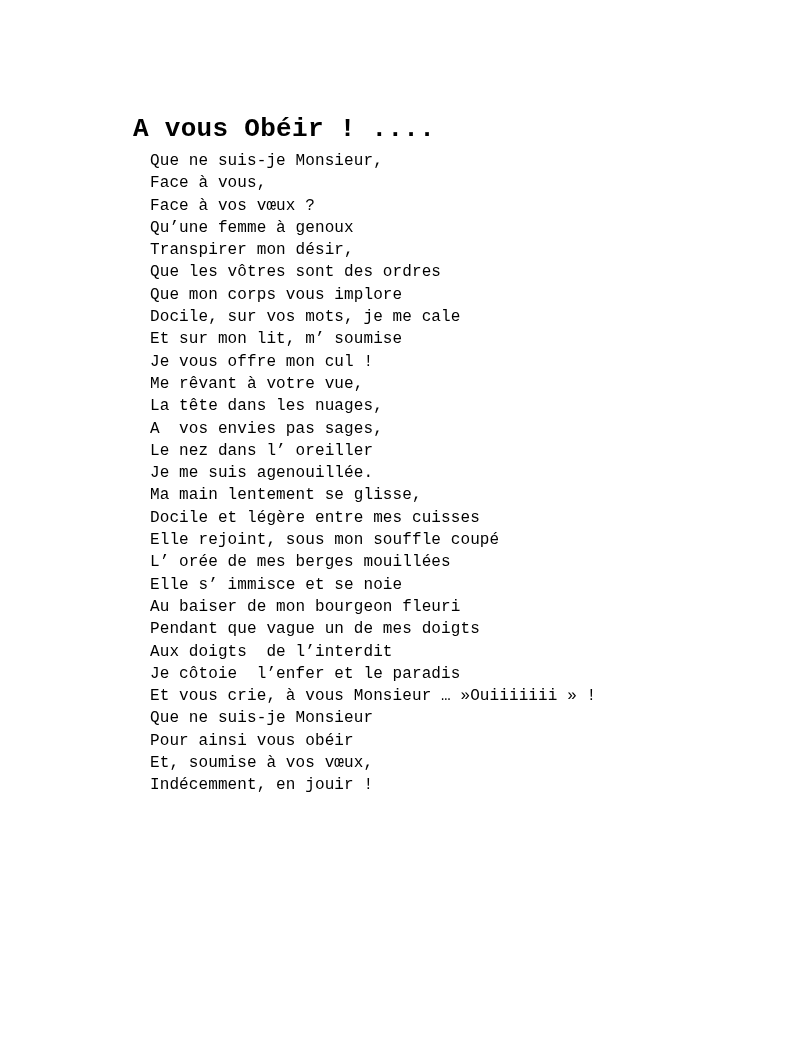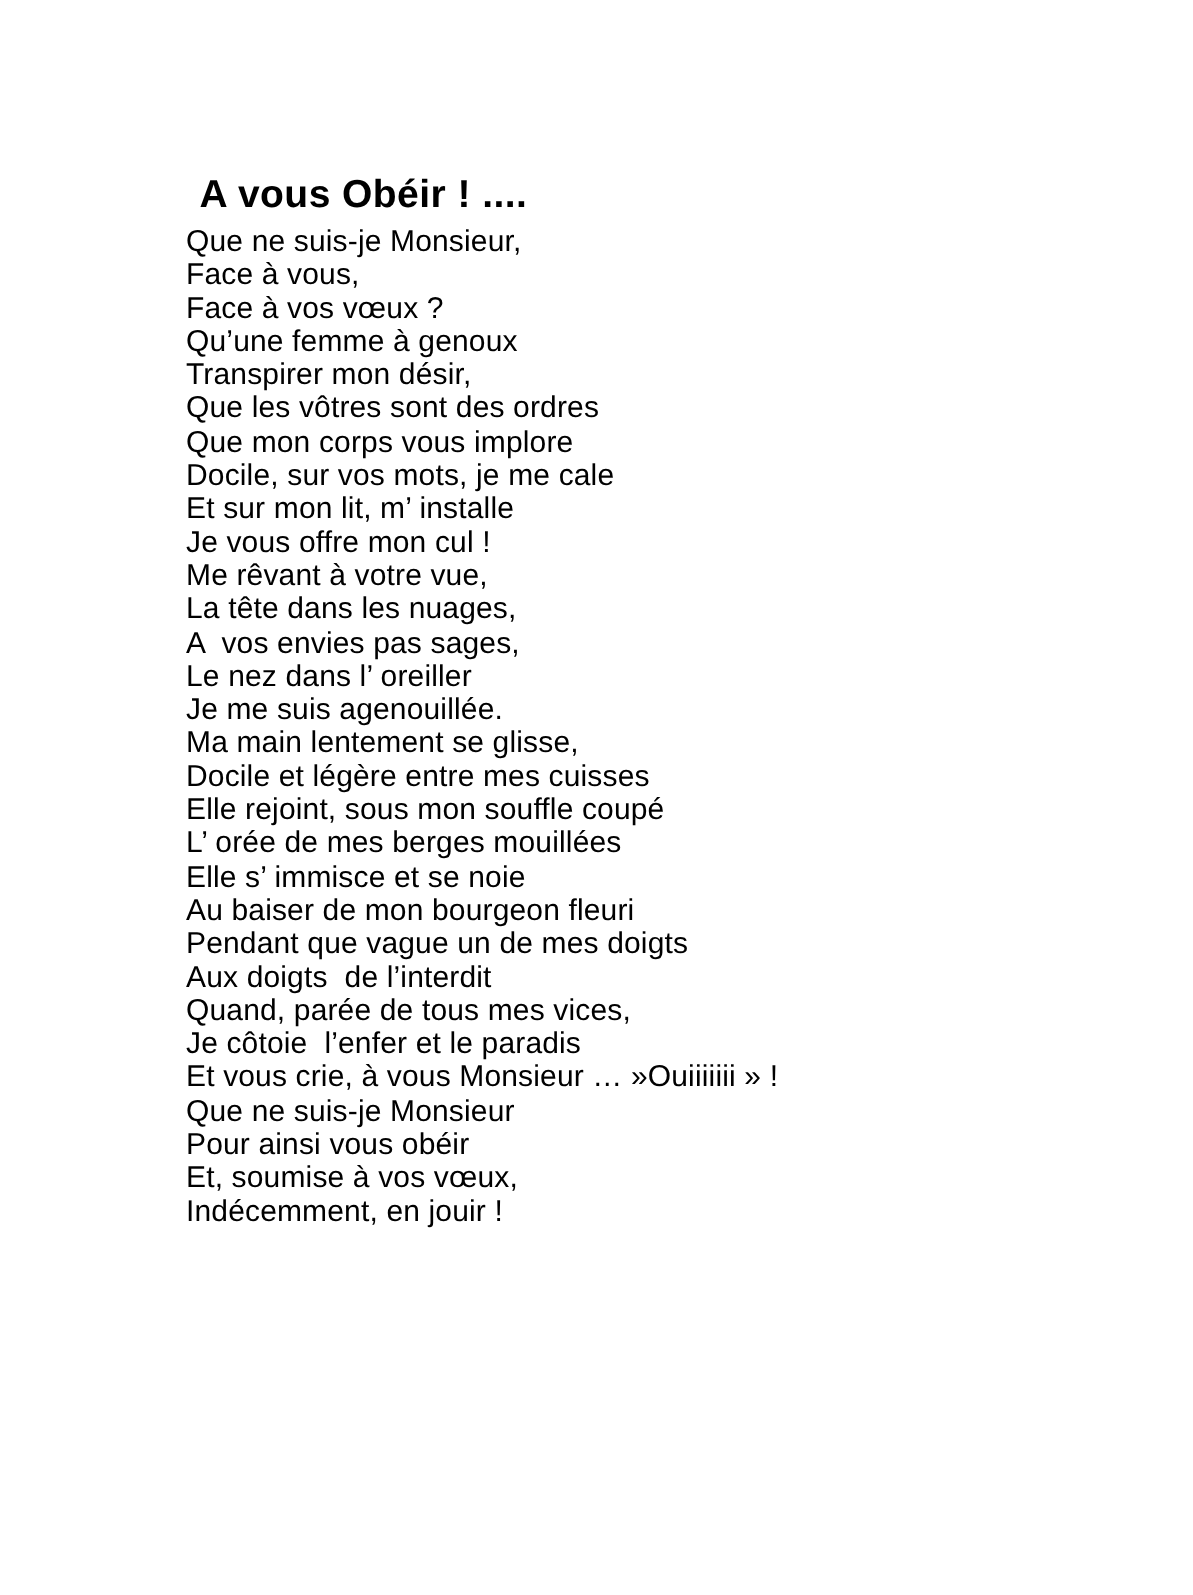--- a/index.html
+++ b/index.html
@@ -6,37 +6,37 @@
     margin: 0;
     padding: 0;
     background: #ffffff;
   }
   .page {
     position: relative;
     width: 795px;
     height: 935px;
     background: #ffffff;
     color: #000000;
-    font-family: Liberation Sans, sans-serif;
+    font-family: Liberation Mono, monospace;
     overflow: hidden;
   }
   .poem-title {
     position: absolute;
     left: 133px;
     top: 97px;
     font-size: 26px;
     font-weight: bold;
     letter-spacing: 0.3px;
     white-space: pre;
   }
   .poem-body {
     position: absolute;
-    left: 124px;
+    left: 150px;
     top: 150px;
-    font-size: 20px;
+    font-size: 16px;
     line-height: 22.3px;
     letter-spacing: 0.1px;
   }
   .poem-line {
     white-space: pre;
     min-height: 22.3px;
   }
   .page-number {
     position: absolute;
     left: 0;
@@ -57,36 +57,35 @@
 
   <div class="poem-body">
       <div class="poem-line">Que ne suis-je Monsieur,</div>
       <div class="poem-line">Face à vous,</div>
       <div class="poem-line">Face à vos vœux ?</div>
       <div class="poem-line">Qu’une femme à genoux</div>
       <div class="poem-line">Transpirer mon désir,</div>
       <div class="poem-line">Que les vôtres sont des ordres</div>
       <div class="poem-line">Que mon corps vous implore</div>
       <div class="poem-line">Docile, sur vos mots, je me cale</div>
-      <div class="poem-line">Et sur mon lit, m’ installe</div>
+      <div class="poem-line">Et sur mon lit, m’ soumise</div>
       <div class="poem-line">Je vous offre mon cul !</div>
       <div class="poem-line">Me rêvant à votre vue,</div>
       <div class="poem-line">La tête dans les nuages,</div>
       <div class="poem-line">A  vos envies pas sages,</div>
       <div class="poem-line">Le nez dans l’ oreiller</div>
       <div class="poem-line">Je me suis agenouillée.</div>
       <div class="poem-line">Ma main lentement se glisse,</div>
       <div class="poem-line">Docile et légère entre mes cuisses</div>
       <div class="poem-line">Elle rejoint, sous mon souffle coupé</div>
       <div class="poem-line">L’ orée de mes berges mouillées</div>
       <div class="poem-line">Elle s’ immisce et se noie</div>
       <div class="poem-line">Au baiser de mon bourgeon fleuri</div>
       <div class="poem-line">Pendant que vague un de mes doigts</div>
       <div class="poem-line">Aux doigts  de l’interdit</div>
-      <div class="poem-line">Quand, parée de tous mes vices,</div>
       <div class="poem-line">Je côtoie  l’enfer et le paradis</div>
       <div class="poem-line">Et vous crie, à vous Monsieur … »Ouiiiiiii » !</div>
       <div class="poem-line">Que ne suis-je Monsieur</div>
       <div class="poem-line">Pour ainsi vous obéir</div>
       <div class="poem-line">Et, soumise à vos vœux,</div>
       <div class="poem-line">Indécemment, en jouir !</div>
     </div>
 
   <div class="page-number">180</div>
 

